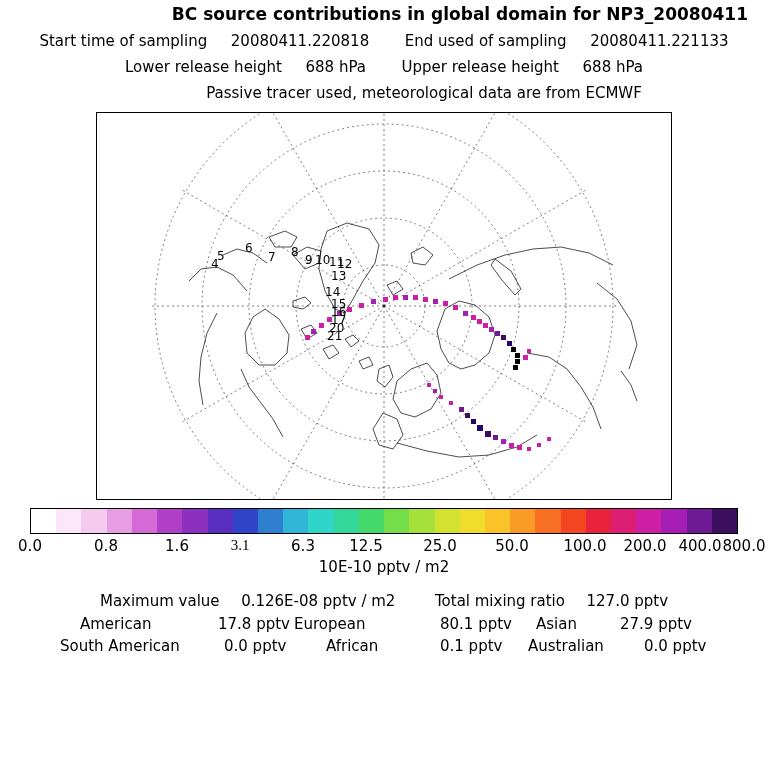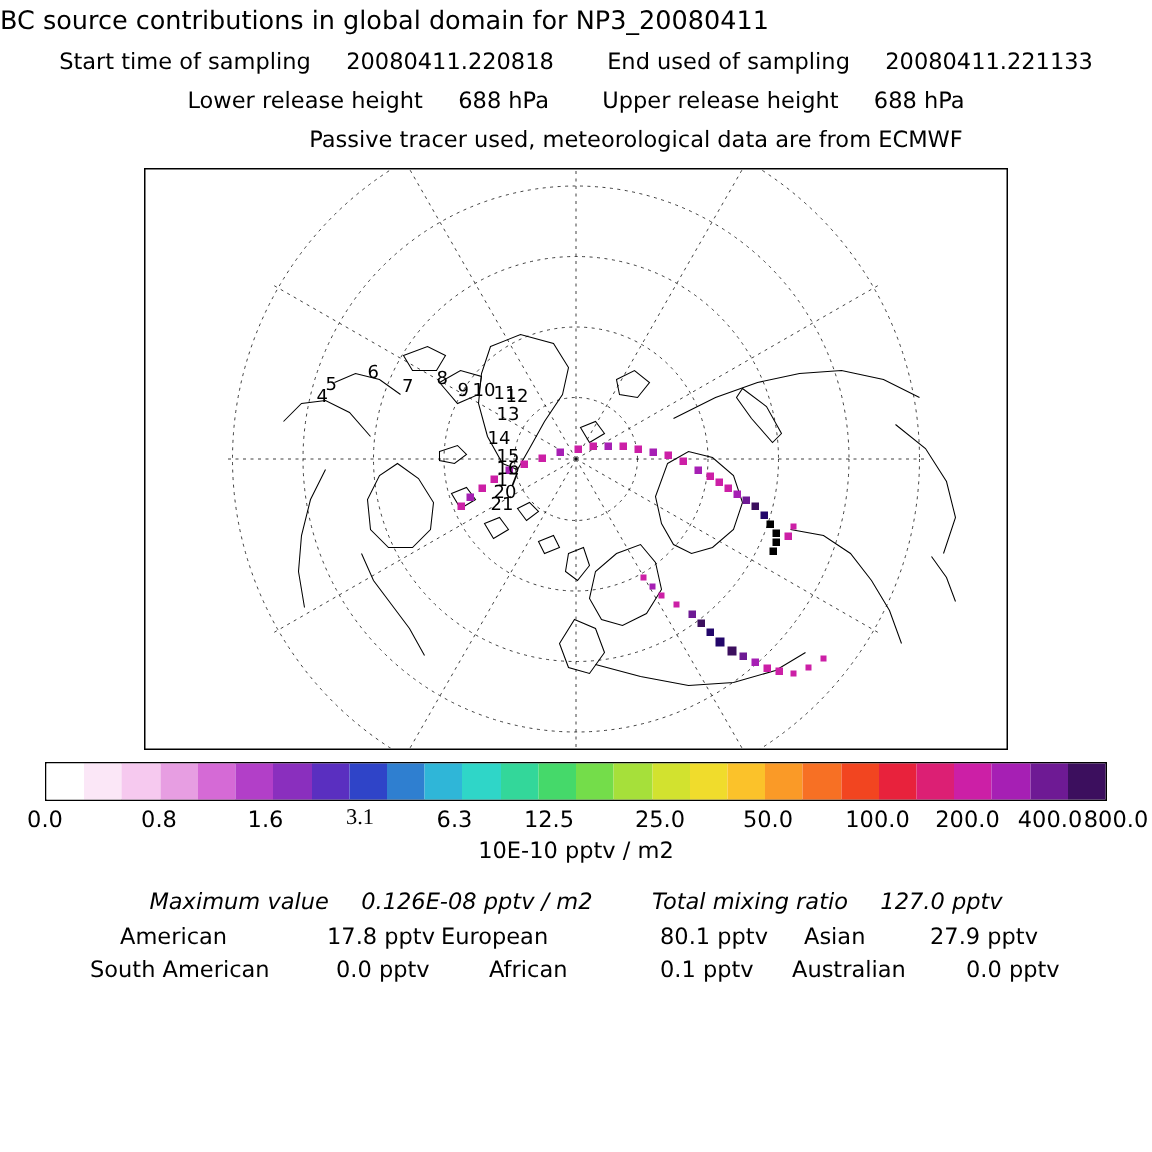--- a/index.html
+++ b/index.html
@@ -19,23 +19,23 @@
     position: relative;
     width: 768px;
     height: 768px;
   }
   
   .title {
     position: absolute;
     top: 4px;
     left: 0;
     width: 748px;
-    text-align: left;
+    text-align: right;
     font-size: 17px;
-    font-weight: normal;
+    font-weight: bold;
     letter-spacing: 0px;
   }
   .subline {
     position: absolute;
     left: 0;
     width: 768px;
     text-align: center;
     font-size: 15px;
   }
   .subline1 { top: 32px; }
@@ -101,21 +101,20 @@
     left: 0;
     top: 592px;
     width: 768px;
     font-size: 15px;
   }
   .stats-row {
     width: 100%;
     text-align: center;
     margin-bottom: 5px;
     white-space: nowrap;
-    font-style: italic;
   }
   .stats-row .gap { display: inline-block; width: 30px; }
   .stats-row .gap-sm { display: inline-block; width: 12px; }
   .statgrid {
     position: relative;
     width: 768px;
     height: 22px;
   }
   .statgrid span {
     position: absolute;

